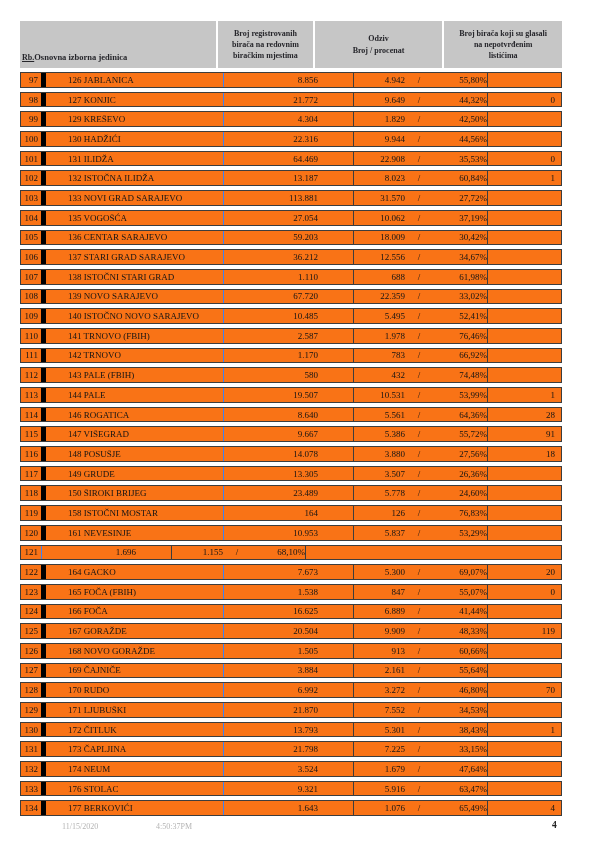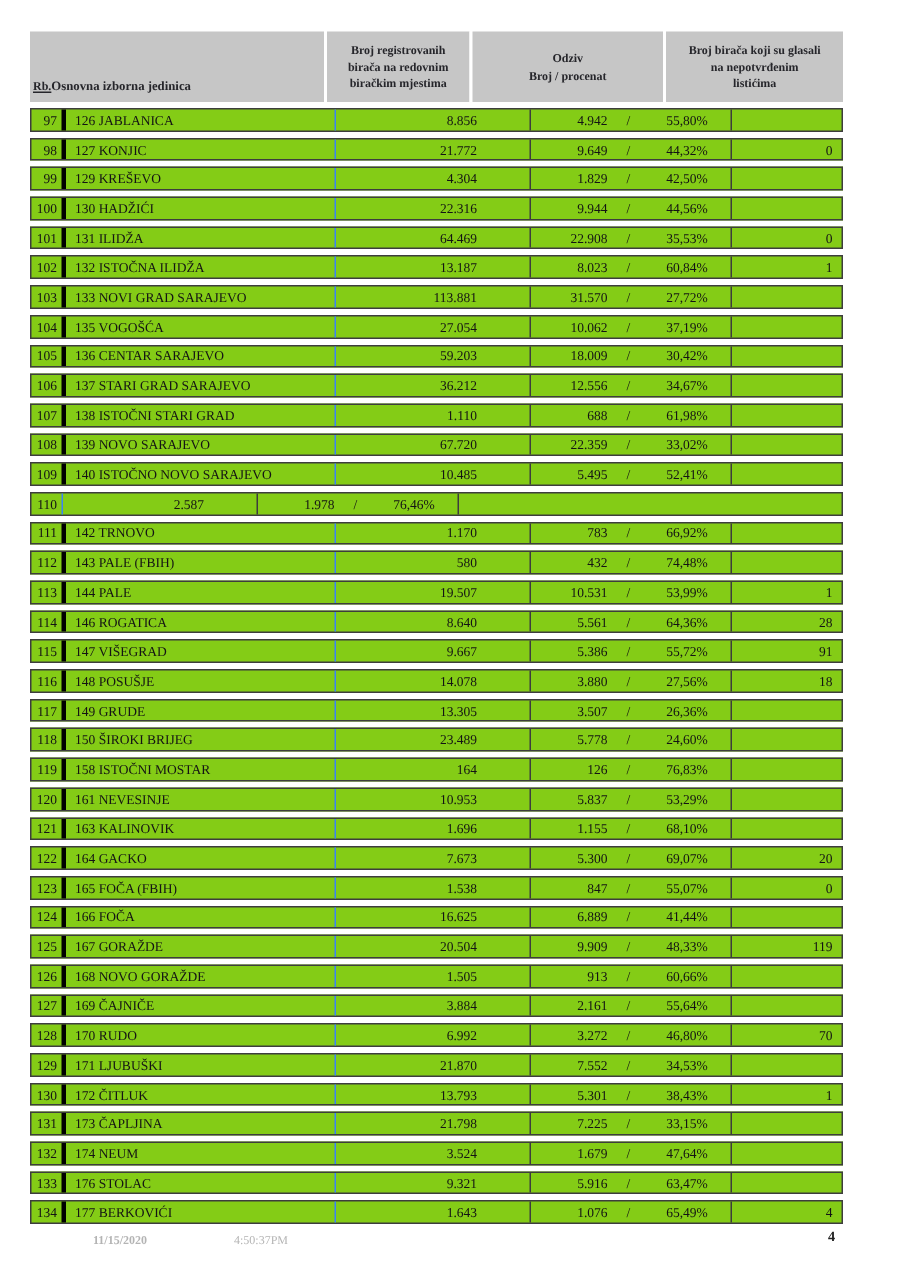--- a/index.html
+++ b/index.html
@@ -21,34 +21,34 @@
   .unit-label { font-size: 8.5px; white-space: nowrap; }
   .h-center { display: flex; align-items: center; justify-content: center;
               text-align: center; font-size: 8px; line-height: 1.4; white-space: pre-line; }
   .h-reg { width: 98px; }
   .h-odz { width: 132px; flex-direction: column; }
   .h-odz div { line-height: 1.4; }
   .h-unc { width: 122px; }
 
   
   .row { display: flex; height: 15.7px; margin-top: 4px; border: 1px solid #3d3d3d;
-         box-sizing: border-box; background: #84cc16; font-size: 9px; color: #141414; }
+         box-sizing: border-box; background: #f97316; font-size: 9px; color: #141414; }
   .c { box-sizing: border-box; height: 100%; display: flex; align-items: center; overflow: hidden; }
   .c-rb   { width: 20px;  justify-content: flex-end; padding-right: 3px; }
-  .c-unit { width: 182px; border-left: 3px solid #000000; padding-left: 6px; white-space: nowrap; }
+  .c-unit { width: 182px; border-left: 5px solid #000000; padding-left: 22px; white-space: nowrap; }
   .c-reg  { width: 100px; border-left: 1px solid #3b82f6; justify-content: flex-end; padding-right: 5px; }
   .c-odz  { width: 134px; border-left: 1px solid #3d3d3d; margin-left: 30px; }
   .c-unc  { flex: 1;      border-left: 1px solid #3d3d3d; justify-content: flex-end; padding-right: 6px; }
   .odz-num   { flex: 1; text-align: right; padding-right: 6px; }
   .odz-slash { width: 16px; text-align: center; }
-  .odz-pct   { width: 58px; text-align: center; padding-left: 2px; }
+  .odz-pct   { width: 58px; text-align: right; padding-left: 2px; }
 
   
   .footer-date, .footer-time { position: absolute; top: 822px; font-size: 8px; color: #b4b4b4; }
-  .footer-date { left: 62px; font-weight: bold; }
+  .footer-date { left: 62px; }
   .footer-time { left: 156px; }
   .page-number { position: absolute; left: 552px; top: 820px; font-size: 9.5px;
                  font-weight: bold; color: #222; }
 </style>
 </head>
 <body>
 
 <div class="report-table">
 
   <div class="thead">
@@ -223,20 +223,21 @@
     <div class="c c-odz">
       <span class="odz-num">5.495</span>
       <span class="odz-slash">/</span>
       <span class="odz-pct">52,41%</span>
     </div>
     <div class="c c-unc"></div>
   </div>
 
   <div class="row">
     <div class="c c-rb">110</div>
+    <div class="c c-unit">141 TRNOVO (FBIH)</div>
     <div class="c c-reg">2.587</div>
     <div class="c c-odz">
       <span class="odz-num">1.978</span>
       <span class="odz-slash">/</span>
       <span class="odz-pct">76,46%</span>
     </div>
     <div class="c c-unc"></div>
   </div>
 
   <div class="row">
@@ -354,21 +355,20 @@
     <div class="c c-odz">
       <span class="odz-num">5.837</span>
       <span class="odz-slash">/</span>
       <span class="odz-pct">53,29%</span>
     </div>
     <div class="c c-unc"></div>
   </div>
 
   <div class="row">
     <div class="c c-rb">121</div>
-    <div class="c c-unit">163 KALINOVIK</div>
     <div class="c c-reg">1.696</div>
     <div class="c c-odz">
       <span class="odz-num">1.155</span>
       <span class="odz-slash">/</span>
       <span class="odz-pct">68,10%</span>
     </div>
     <div class="c c-unc"></div>
   </div>
 
   <div class="row">

